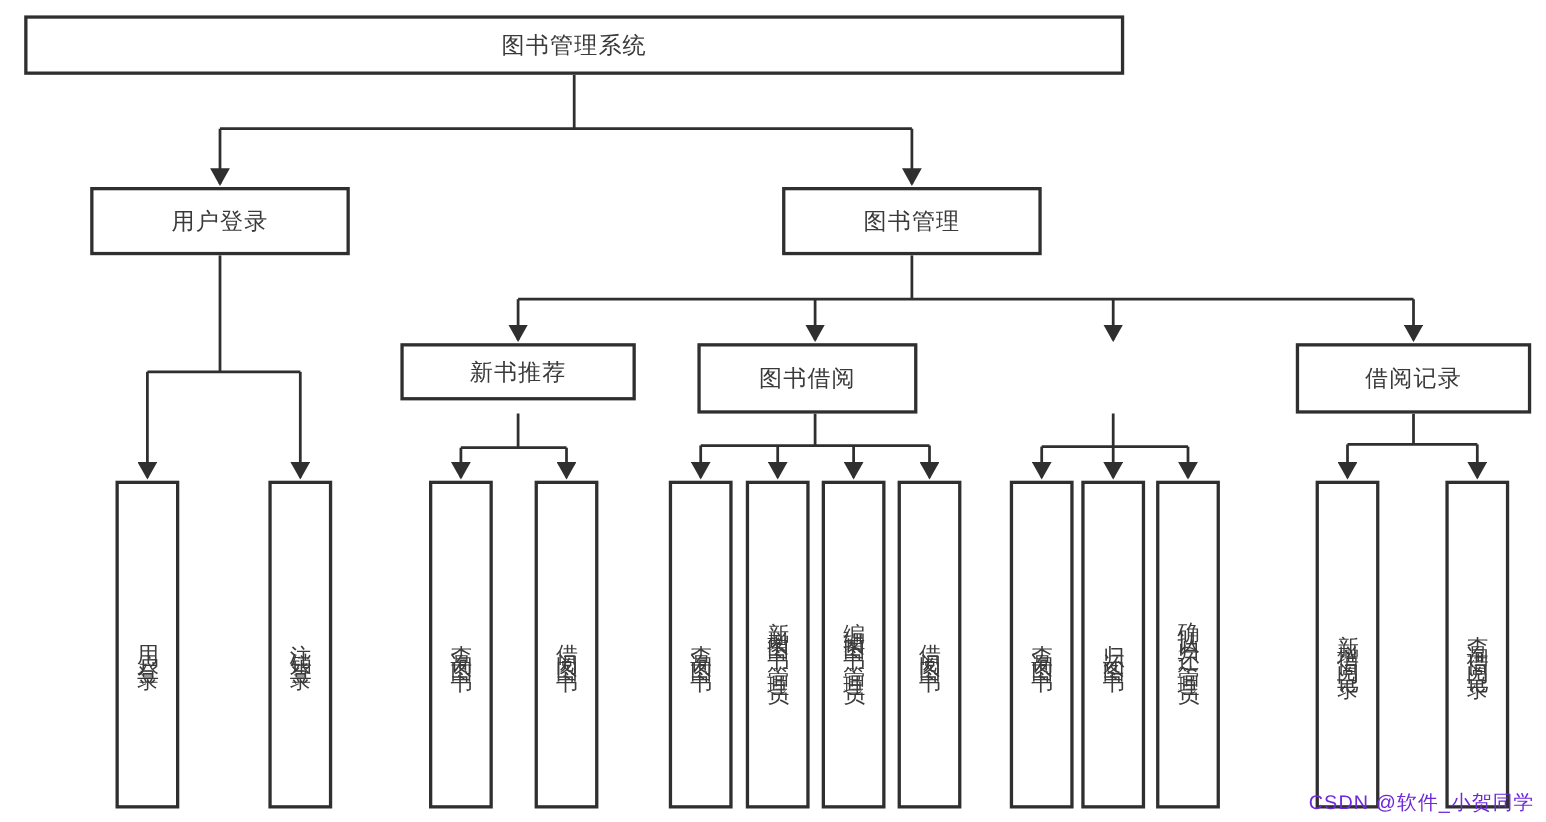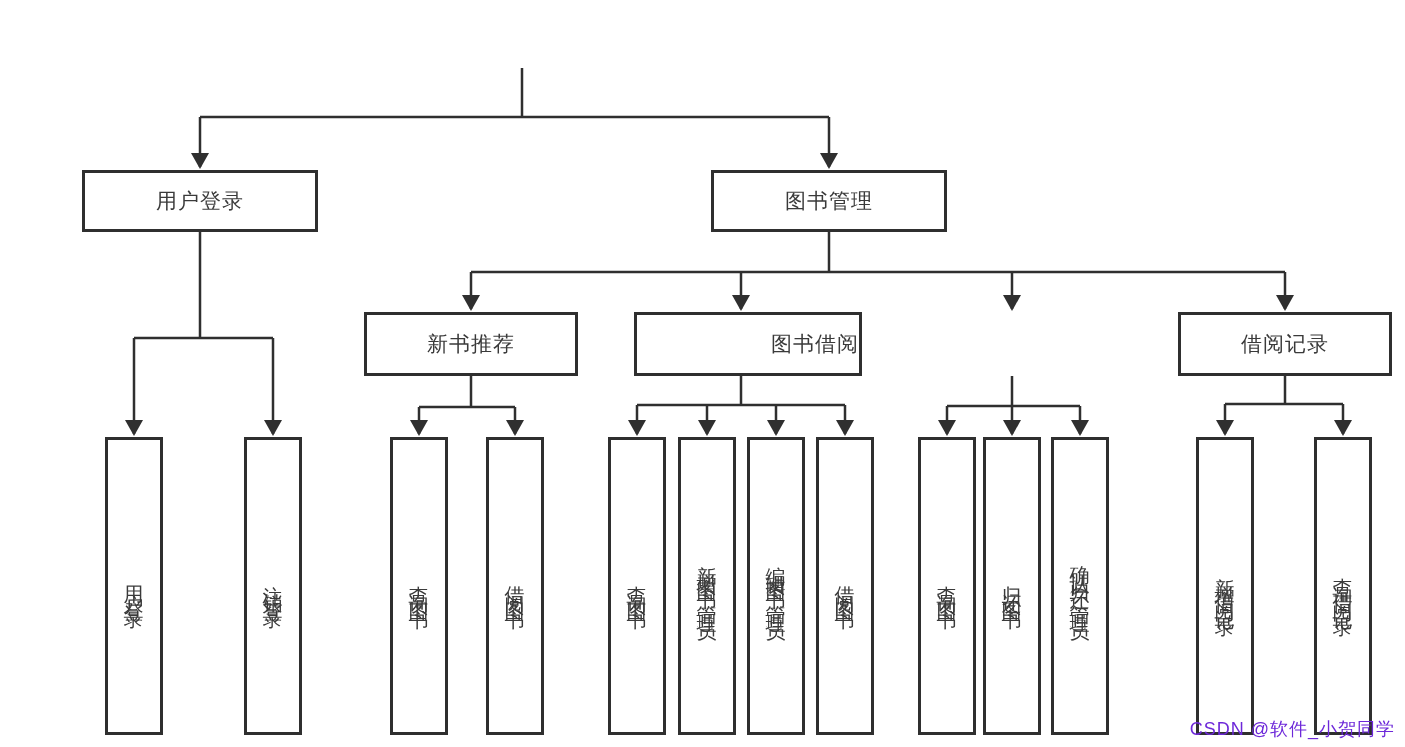--- a/index.html
+++ b/index.html
@@ -108,32 +108,35 @@
         <line x1="1080" y1="406" x2="1080" y2="434" marker-end="url(#arrow)"></line>
       </g>
       <g>
         <path d="M1285,376 V404 M1225,404 H1343"></path>
         <line x1="1225" y1="404" x2="1225" y2="434" marker-end="url(#arrow)"></line>
         <line x1="1343" y1="404" x2="1343" y2="434" marker-end="url(#arrow)"></line>
       </g>
     </g>
   </svg>
 
+  <div class="node" style="left:22px; top:14px; width:1000px; height:54px;">
+    <span>图书管理系统</span>
+  </div>
 
   <div class="node" style="left:82px; top:170px; width:236px; height:62px;">
     <span>用户登录</span>
   </div>
   <div class="node" style="left:711px; top:170px; width:236px; height:62px;">
     <span>图书管理</span>
   </div>
 
-  <div class="node" style="left:364px; top:312px; width:214px; height:64px;">
+  <div class="node" style="left:364px; top:312px; width:214px; height:52px;">
     <span>新书推荐</span>
   </div>
-  <div class="node" style="left:634px; top:312px; width:228px; height:64px;justify-content:flex-end;">
+  <div class="node" style="left:634px; top:312px; width:200px; height:64px;">
     <span>图书借阅</span>
   </div>
   <div class="node" style="left:1178px; top:312px; width:214px; height:64px;">
     <span>借阅记录</span>
   </div>
 
   <div class="leaf" style="left:105px;">
     <span>用户登录</span>
   </div>
   <div class="leaf" style="left:244px;">

